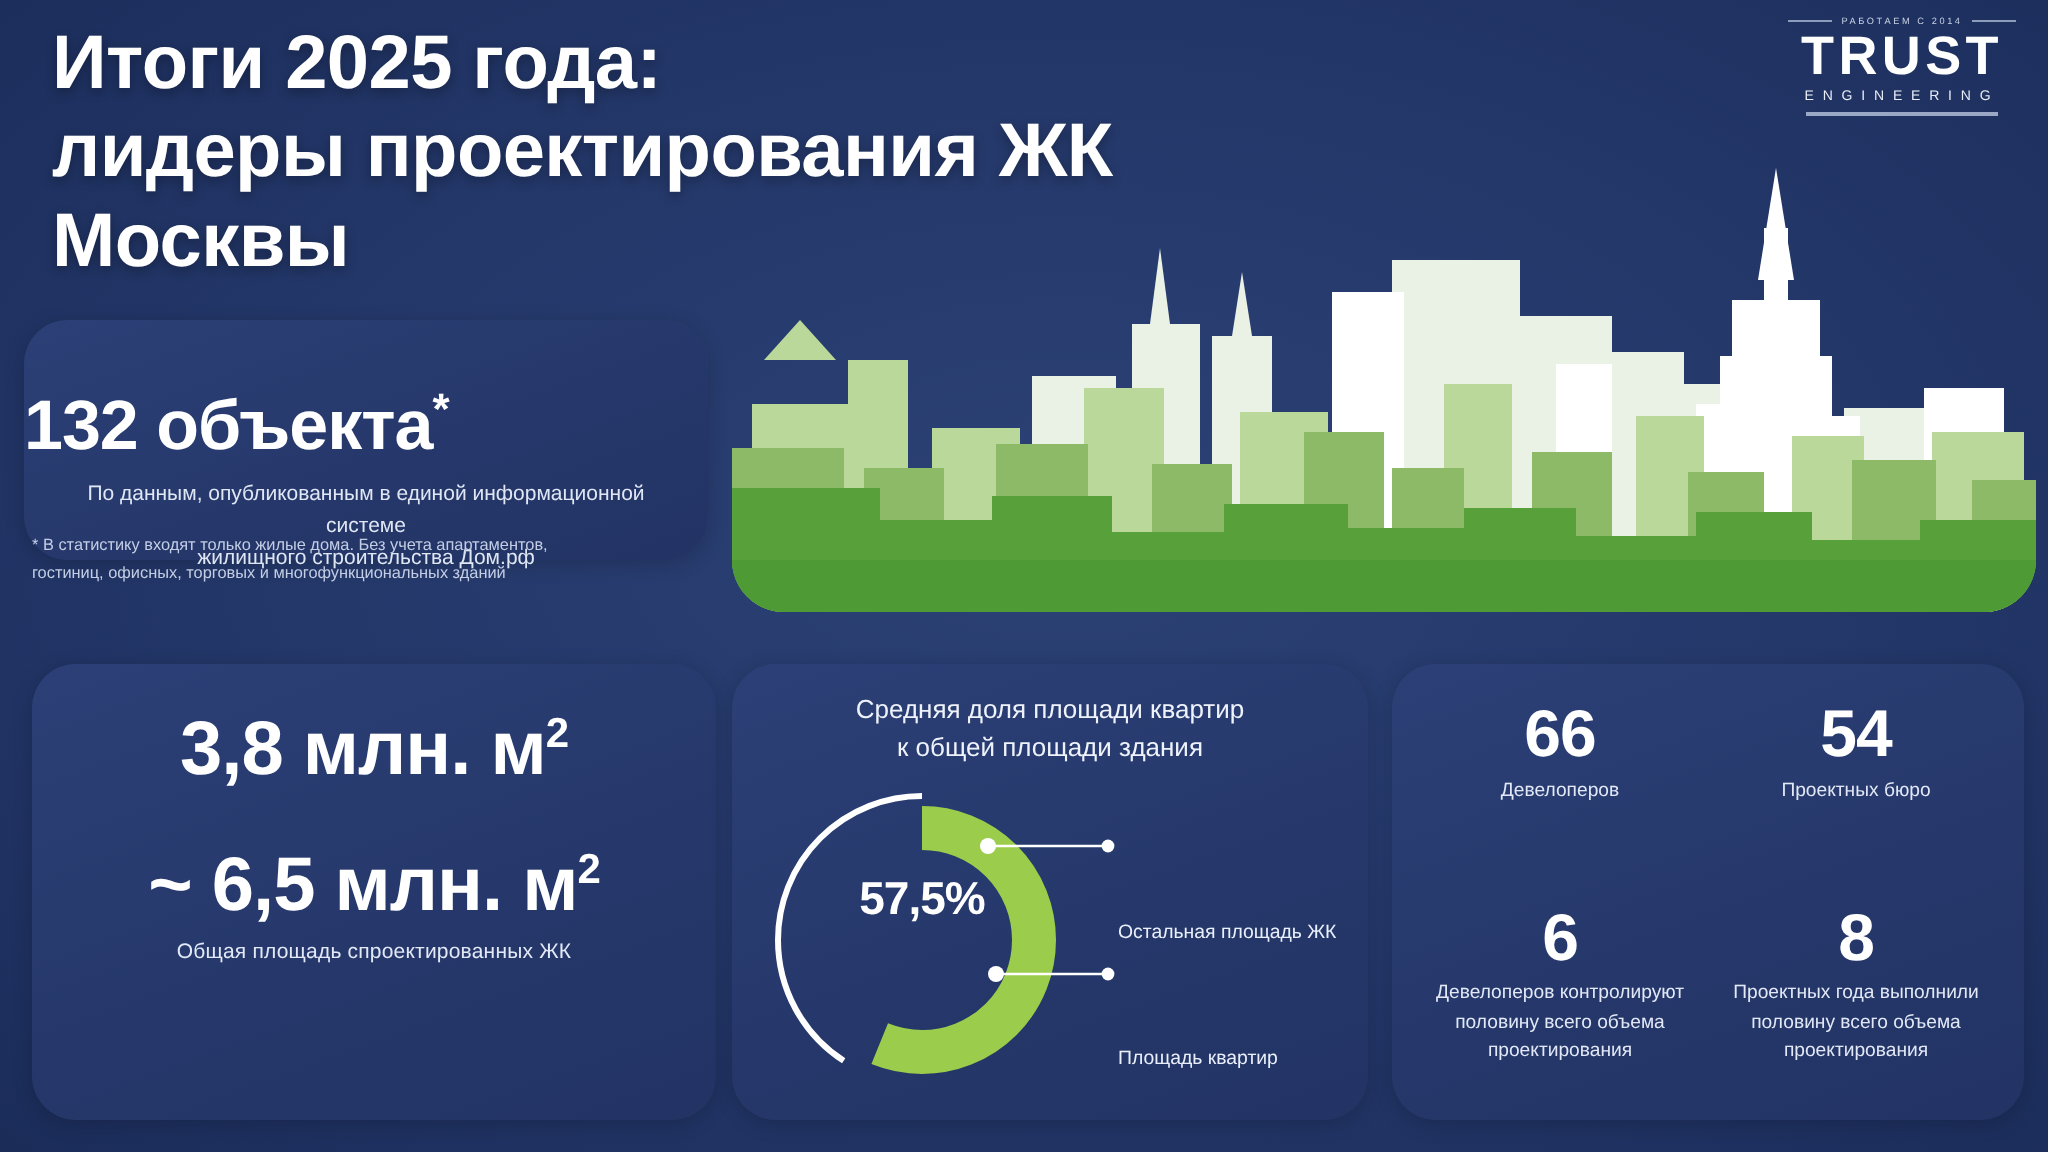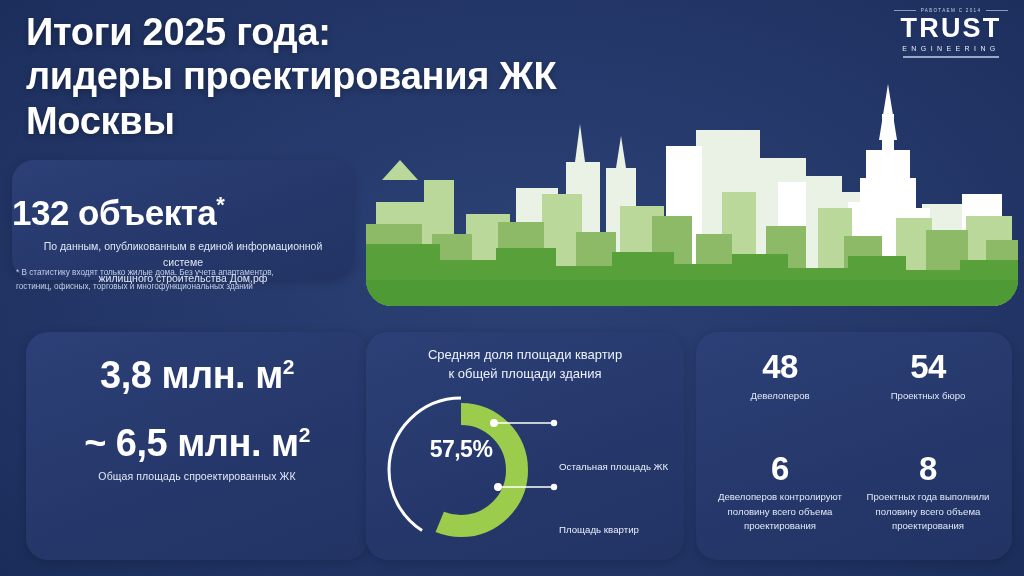--- a/index.html
+++ b/index.html
@@ -62,21 +62,21 @@
   .card-objects .desc{
     margin:5px 18px 0;text-align:center;font-size:10.5px;line-height:1.55;
     color:#dfe6f4;white-space:pre-line;
   }
   .footnote{
     position:absolute;left:16px;top:266px;width:330px;
     font-size:8.2px;line-height:1.65;color:#c3cee5;white-space:pre-line;
   }
 
   
-  .card-areas{left:26px;top:332px;width:342px;height:228px;}
+  .card-areas{left:16px;top:332px;width:342px;height:228px;}
   .area-block{text-align:center;}
   .area-block.first{padding-top:24px;}
   .area-block.second{padding-top:30px;}
   .area-val{
     font-size:38px;font-weight:bold;color:#fff;letter-spacing:-0.5px;line-height:1;
   }
   .area-val sup{font-size:21px;vertical-align:super;}
   .area-lbl{
     margin-top:8px;font-size:10.5px;color:#e2e8f6;letter-spacing:.1px;
   }
@@ -253,21 +253,21 @@
       </svg>
       <div class="donut-pct">57,5%</div>
       <div class="leg leg-outer">Остальная площадь ЖК</div>
       <div class="leg leg-inner">Площадь квартир</div>
     </div>
   </div>
 
   <div class="card card-stats">
     <div class="stats-grid">
       <div class="stat">
-        <div class="stat-num">48</div>
+        <div class="stat-num">66</div>
         <div class="stat-lbl">Девелоперов</div>
       </div>
       <div class="stat">
         <div class="stat-num">54</div>
         <div class="stat-lbl">Проектных бюро</div>
       </div>
       <div class="stat r2">
         <div class="stat-num">6</div>
         <div class="stat-lbl">Девелоперов контролируют
 половину всего объема

